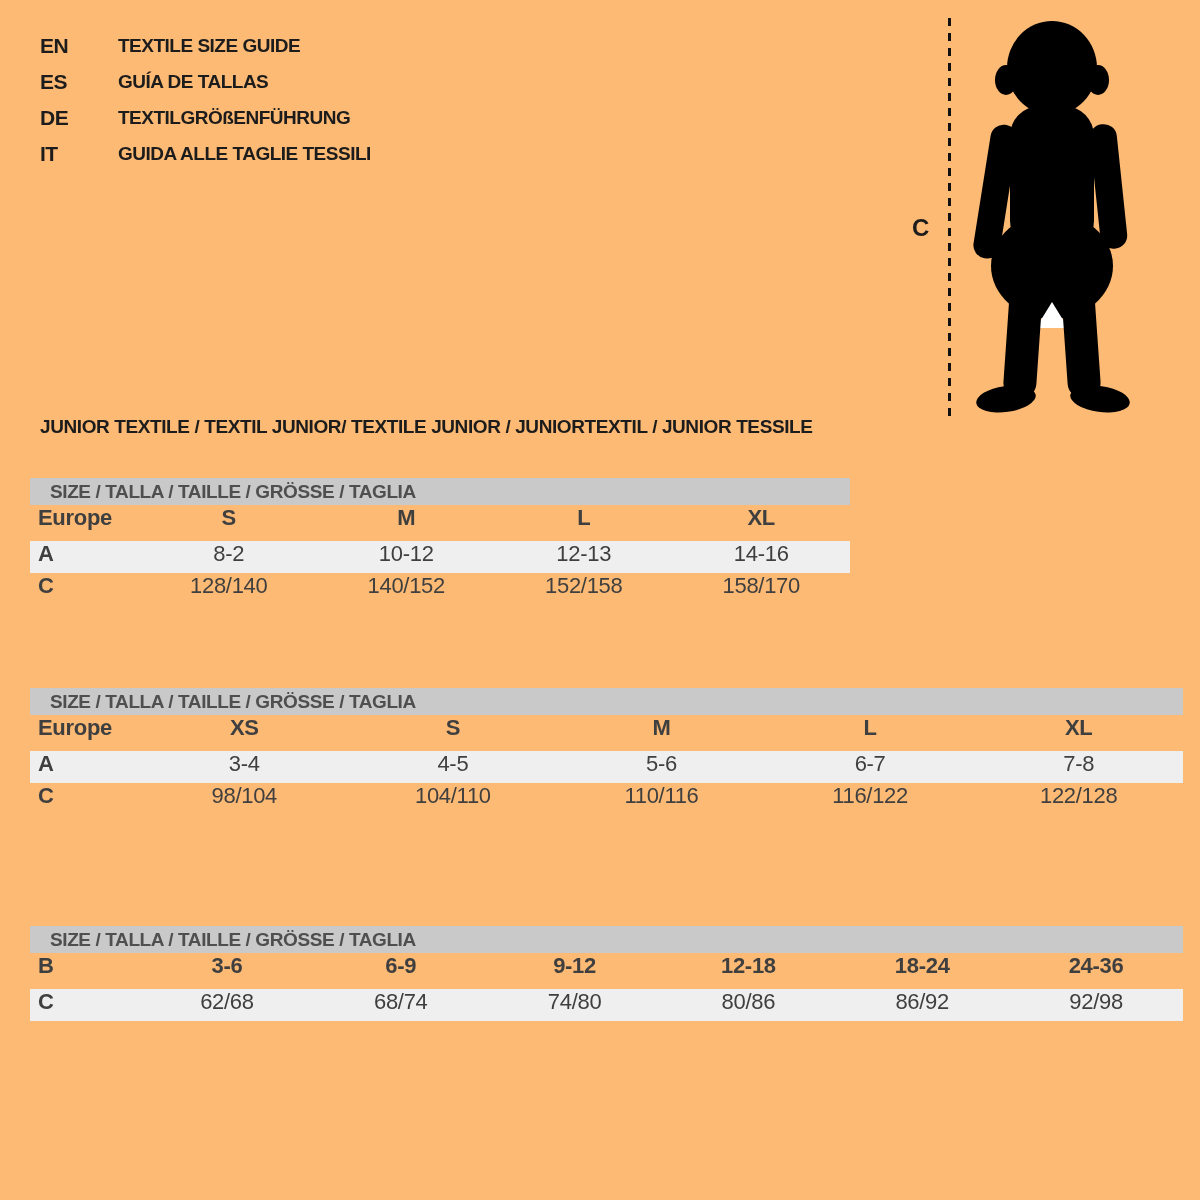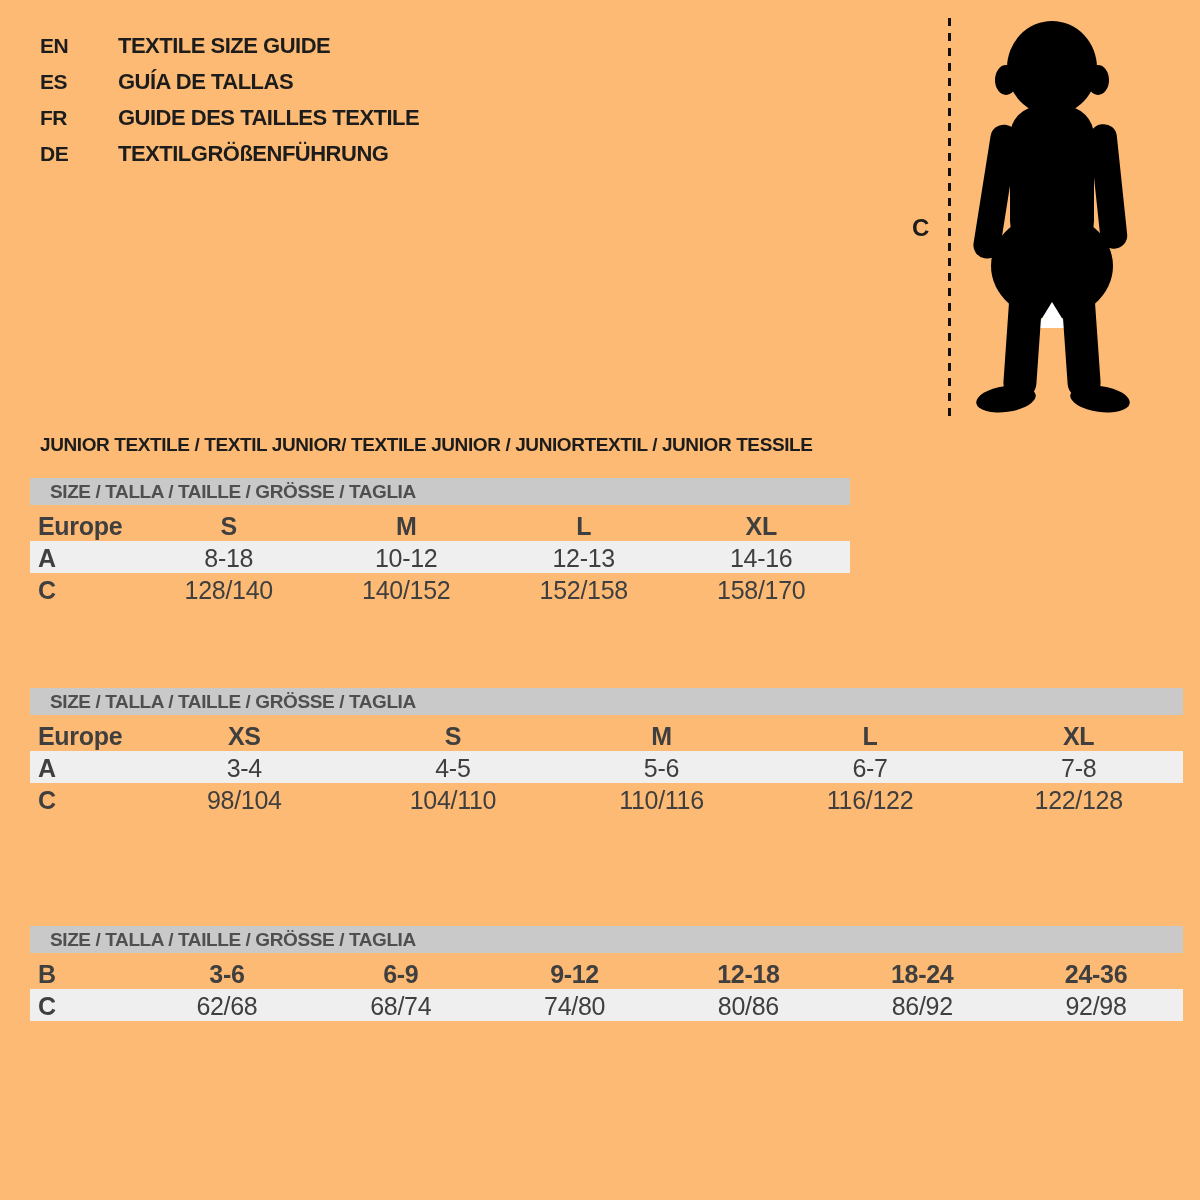--- a/index.html
+++ b/index.html
@@ -13,48 +13,48 @@
   html,body{margin:0;padding:0;background:#fff;}
   .page{
     position:relative;width:1200px;height:1200px;background:#fdba74;
     font-family:"Liberation Sans","DejaVu Sans",sans-serif;
     color:var(--text);overflow:hidden;
   }
   
   .langs{position:absolute;left:40px;top:28px;}
   .lang-row{display:flex;height:36px;align-items:center;}
   .lang-code{width:78px;font-size:21px;font-weight:bold;letter-spacing:-0.5px;}
-  .lang-title{font-size:22px;font-weight:bold;letter-spacing:-0.5px;white-space:nowrap;}
+  .lang-title{font-size:19px;font-weight:bold;letter-spacing:-0.5px;white-space:nowrap;}
   
   .figure{position:absolute;left:900px;top:14px;width:260px;height:404px;}
   .measure-label{position:absolute;left:12px;top:200px;font-size:24px;font-weight:bold;}
   .measure-line{
     position:absolute;left:48px;top:4px;width:3px;height:398px;
     background:repeating-linear-gradient(to bottom,#111 0 8px,transparent 8px 15px);
   }
   .baby-svg{position:absolute;left:62px;top:2px;}
   
   .sec-title{position:absolute;left:40px;font-size:19px;font-weight:bold;letter-spacing:-0.4px;white-space:nowrap;}
   .sec-title .sub{font-size:13px;vertical-align:sub;}
   .tbl{position:absolute;left:30px;}
   .tbl-bar{
     height:27px;line-height:27px;background:var(--header-bar-bg);
     color:var(--header-bar-text);font-size:19px;font-weight:bold;
     letter-spacing:-0.4px;padding-left:20px;box-sizing:border-box;
   }
-  .tbl-row{display:flex;align-items:flex-end;color:var(--table-text);font-size:25px;letter-spacing:-0.3px;}
+  .tbl-row{display:flex;align-items:flex-start;color:var(--table-text);font-size:22px;letter-spacing:-0.3px;}
   .tbl-row.hdr-row{height:36px;}
   .tbl-row.data-row{height:32px;}
   .tbl-row.striped{background:var(--stripe-bg);}
   .cell{flex:1;text-align:center;}
   .cell.label{flex:0 0 110px;text-align:left;padding-left:8px;box-sizing:border-box;font-weight:bold;}
   .hdr-row .cell{font-weight:bold;}
   .w-junior{width:820px;}
   .w-wide{width:1153px;}
-  .junior-title{top:434px;text-align:right;}  .junior-tbl{top:478px;}
+  .junior-title{top:416px;text-align:right;}  .junior-tbl{top:478px;}
   .children-title{top:642px;} .children-tbl{top:688px;}
   .babies-title{top:842px;line-height:36px;} .babies-tbl{top:926px;}
   
   .legend{position:absolute;left:40px;top:1062px;}
   .legend-line{height:38px;line-height:38px;font-size:19px;font-weight:bold;letter-spacing:-0.3px;white-space:nowrap;}
 </style>
 </head>
 <body>
 
 <div class="page">
@@ -62,26 +62,26 @@
   <div class="langs">
     <div class="lang-row">
       <span class="lang-code">EN</span>
       <span class="lang-title">TEXTILE SIZE GUIDE</span>
     </div>
     <div class="lang-row">
       <span class="lang-code">ES</span>
       <span class="lang-title">GUÍA DE TALLAS</span>
     </div>
     <div class="lang-row">
-      <span class="lang-code">FR</span>
-      <span class="lang-title">GUIDE DES TAILLES TEXTILE</span>
+      <span class="lang-code">DE</span>
+      <span class="lang-title">TEXTILGRÖßENFÜHRUNG</span>
     </div>
     <div class="lang-row">
-      <span class="lang-code">DE</span>
-      <span class="lang-title">TEXTILGRÖßENFÜHRUNG</span>
+      <span class="lang-code">IT</span>
+      <span class="lang-title">GUIDA ALLE TAGLIE TESSILI</span>
     </div>
   </div>
 
   <div class="figure">
     <span class="measure-label">C</span>
     <div class="measure-line"></div>
     <svg class="baby-svg" width="180" height="400" viewBox="0 0 180 400" aria-hidden="true">
       <g fill="var(--silhouette)">
         <ellipse cx="90" cy="52" rx="45" ry="47"></ellipse>
         <ellipse cx="44" cy="64" rx="11" ry="15"></ellipse>
@@ -104,21 +104,21 @@
     <div class="tbl-bar">SIZE / TALLA / TAILLE / GRÖSSE / TAGLIA</div>
     <div class="tbl-row hdr-row">
       <span class="cell label">Europe</span>
       <span class="cell">S</span>
       <span class="cell">M</span>
       <span class="cell">L</span>
       <span class="cell">XL</span>
     </div>
     <div class="tbl-row data-row striped">
       <span class="cell label">A</span>
-      <span class="cell">8-18</span>
+      <span class="cell">8-2</span>
       <span class="cell">10-12</span>
       <span class="cell">12-13</span>
       <span class="cell">14-16</span>
     </div>
     <div class="tbl-row data-row">
       <span class="cell label">C</span>
       <span class="cell">128/140</span>
       <span class="cell">140/152</span>
       <span class="cell">152/158</span>
       <span class="cell">158/170</span>

